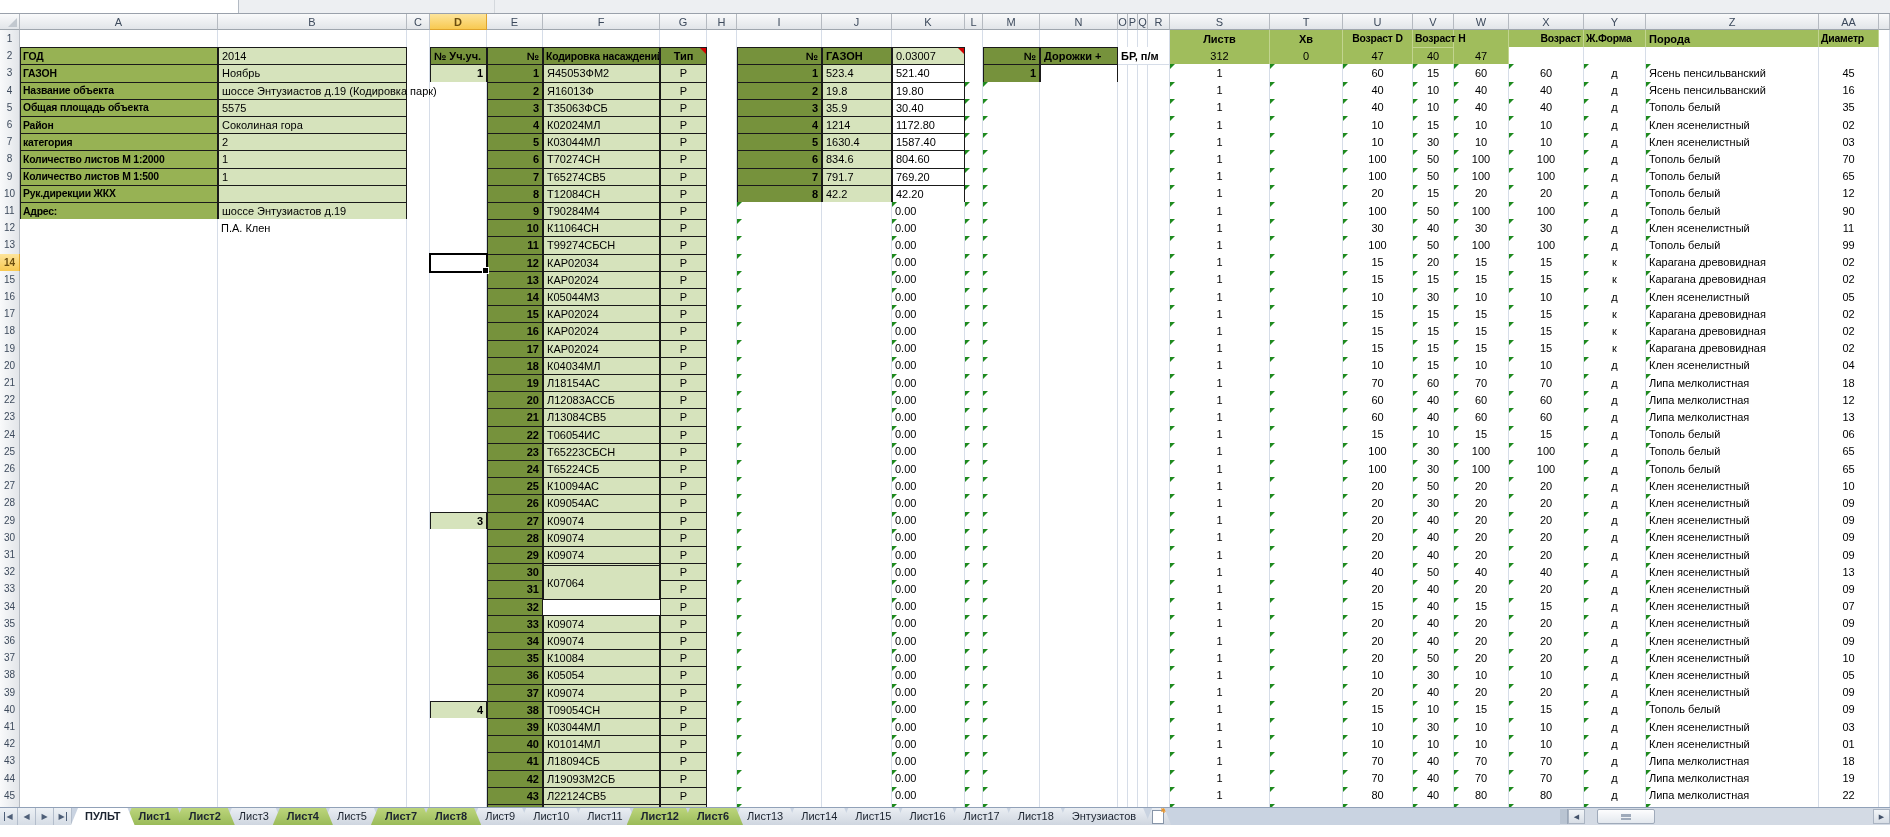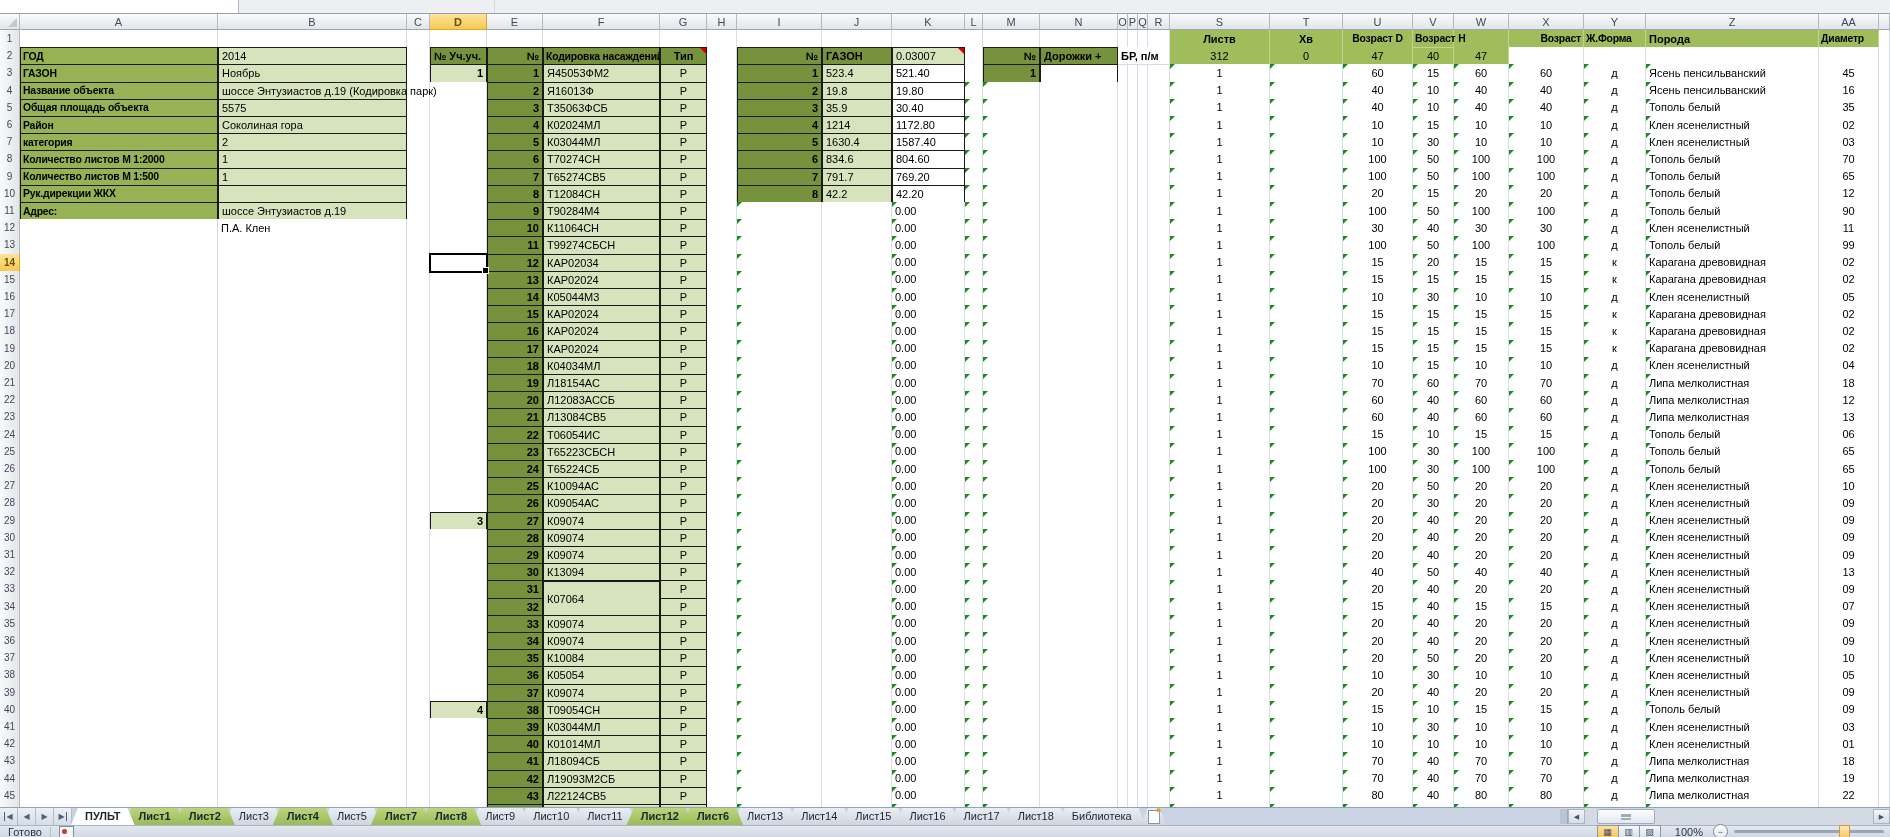--- a/index.html
+++ b/index.html
@@ -1084,21 +1084,21 @@
       <div class="cell ac cg" style="left: 1509px; top: 566.4px; width: 75px; height: 18.2px;">20</div>
       <div class="cell ac cg" style="left: 1584px; top: 566.4px; width: 62px; height: 18.2px;">д</div>
       <div class="cell al cg" style="left: 1646px; top: 566.4px; width: 173px; height: 18.2px;">Клен ясенелистный</div>
       <div class="cell ac" style="left: 1819px; top: 566.4px; width: 60px; height: 18.2px;">09</div>
       <div class="cell " style="left: 1879px; top: 566.4px; width: 11px; height: 18.2px;"></div>
       <div class="cell " style="left: 20px; top: 583.6px; width: 198px; height: 18.2px;"></div>
       <div class="cell " style="left: 218px; top: 583.6px; width: 189px; height: 18.2px;"></div>
       <div class="cell " style="left: 407px; top: 583.6px; width: 23px; height: 18.2px;"></div>
       <div class="cell " style="left: 430px; top: 583.6px; width: 57px; height: 18.2px;"></div>
       <div class="cell dk bold bk ar" style="left: 487px; top: 583.6px; width: 56px; height: 18.2px;">32</div>
-      <div class="cell lt bk al" style="left: 543px; top: 567px; width: 117px; height: 35px;">К07064</div>
+      <div class="cell lt bk al" style="left: 543px; top: 551px; width: 117px; height: 35px;">К07064</div>
       <div class="cell lt bk ac" style="left: 660px; top: 583.6px; width: 47px; height: 18.2px;">Р</div>
       <div class="cell " style="left: 707px; top: 583.6px; width: 30px; height: 18.2px;"></div>
       <div class="cell cg" style="left: 737px; top: 583.6px; width: 85px; height: 18.2px;"></div>
       <div class="cell " style="left: 822px; top: 583.6px; width: 70px; height: 18.2px;"></div>
       <div class="cell al cg" style="left: 892px; top: 583.6px; width: 73px; height: 18.2px;">0.00</div>
       <div class="cell cg" style="left: 965px; top: 583.6px; width: 18px; height: 18.2px;"></div>
       <div class="cell cg" style="left: 983px; top: 583.6px; width: 57px; height: 18.2px;"></div>
       <div class="cell " style="left: 1040px; top: 583.6px; width: 78px; height: 18.2px;"></div>
       <div class="cell " style="left: 1118px; top: 583.6px; width: 10px; height: 18.2px;"></div>
       <div class="cell " style="left: 1128px; top: 583.6px; width: 10px; height: 18.2px;"></div>
@@ -1479,49 +1479,34 @@
         <div class="tab ">Лист10</div>
         <div class="tab ">Лист11</div>
         <div class="tab green">Лист12</div>
         <div class="tab green">Лист6</div>
         <div class="tab ">Лист13</div>
         <div class="tab ">Лист14</div>
         <div class="tab ">Лист15</div>
         <div class="tab ">Лист16</div>
         <div class="tab ">Лист17</div>
         <div class="tab ">Лист18</div>
-        <div class="tab ">Библиотека</div>
+        <div class="tab ">Энтузиастов</div>
       </div>
     <div class="inserttab">
         <span class="sheetico"></span>
       </div>
   </div>
 
   <div id="hscroll">
     <div class="grip"></div>
     <div class="sarrow">
         <span>◀</span>
       </div>
     <div class="thumb">
         <i></i>
       </div>
     <div id="htrack"></div>
     <div class="sarrow">
         <span>▶</span>
       </div>
   </div>
 
-  <div id="statusbar">
-    <span id="ready">Готово</span>
-    <span class="sep"></span>
-    <span class="macroico"></span>
-    <div id="srt">
-      <span class="viewbtn active">▦</span>
-      <span class="viewbtn">▥</span>
-      <span class="viewbtn">▨</span>
-      <span id="zoomlabel">100%</span>
-      <span class="minus">−</span>
-      <span id="ztrack">
-          <span id="zhandle"></span>
-        </span>
-    </div>
-  </div>
 </div>
 
 </body></html>

